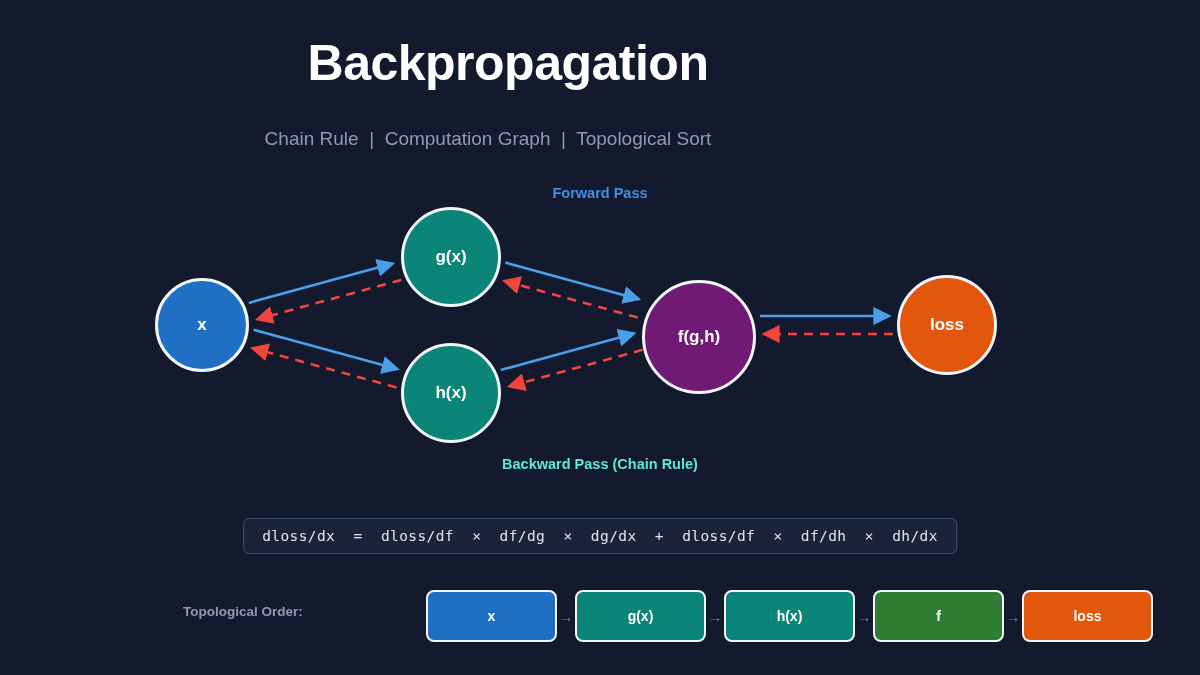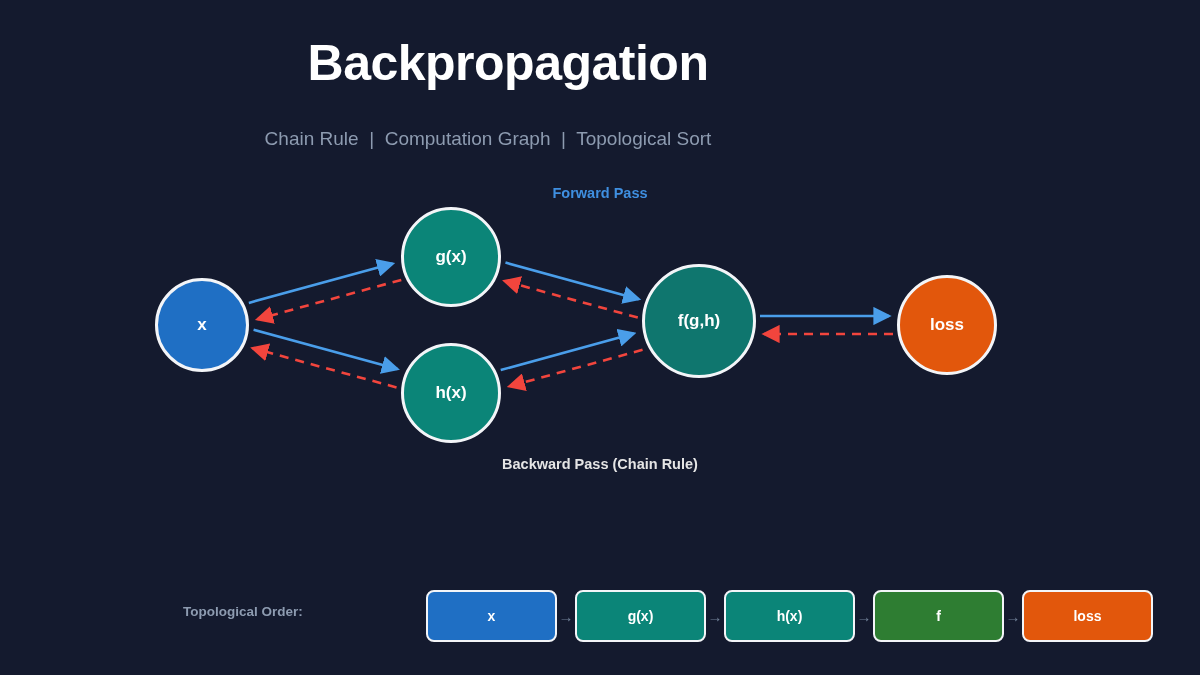--- a/index.html
+++ b/index.html
@@ -52,21 +52,21 @@
     text-align: center;
     font-size: 14.5px;
     font-weight: bold;
   }
   #forward-pass-label {
     top: 185px;
     color: #3f8fe0;
   }
   #backward-pass-label {
     top: 456px;
-    color: #e5e5e5;
+    color: #5eead4;
   }
 
   
   #graph-canvas {
     position: absolute;
     top: 0;
     left: 0;
     width: 1200px;
     height: 675px;
   }
@@ -186,28 +186,29 @@
   <div id="node-layer">
       <div class="node" style="left: 155px; top: 278px; width: 94px; height: 94px; background: rgb(31, 111, 196);">
         <span>x</span>
       </div>
       <div class="node" style="left: 401px; top: 207px; width: 100px; height: 100px; background: rgb(11, 133, 120);">
         <span>g(x)</span>
       </div>
       <div class="node" style="left: 401px; top: 343px; width: 100px; height: 100px; background: rgb(11, 133, 120);">
         <span>h(x)</span>
       </div>
-      <div class="node" style="left: 642px; top: 264px; width: 114px; height: 114px; background: #0f766e;">
+      <div class="node" style="left: 642px; top: 280px; width: 114px; height: 114px; background: #701a75;">
         <span>f(g,h)</span>
       </div>
       <div class="node" style="left: 897px; top: 275px; width: 100px; height: 100px; background: rgb(226, 87, 12);">
         <span>loss</span>
       </div>
     </div>
 
+  <div id="chain-rule-formula">dloss/dx  =  dloss/df  ×  df/dg  ×  dg/dx  +  dloss/df  ×  df/dh  ×  dh/dx</div>
 
   <div id="topo-row">
     <div id="topo-label">Topological Order:</div>
     <div id="topo-boxes">
         <div class="topo-box" style="background: rgb(31, 111, 196);">
           <span>x</span>
         </div>
         <div class="topo-arrow">→</div>
         <div class="topo-box" style="background: rgb(11, 133, 120);">
           <span>g(x)</span>

